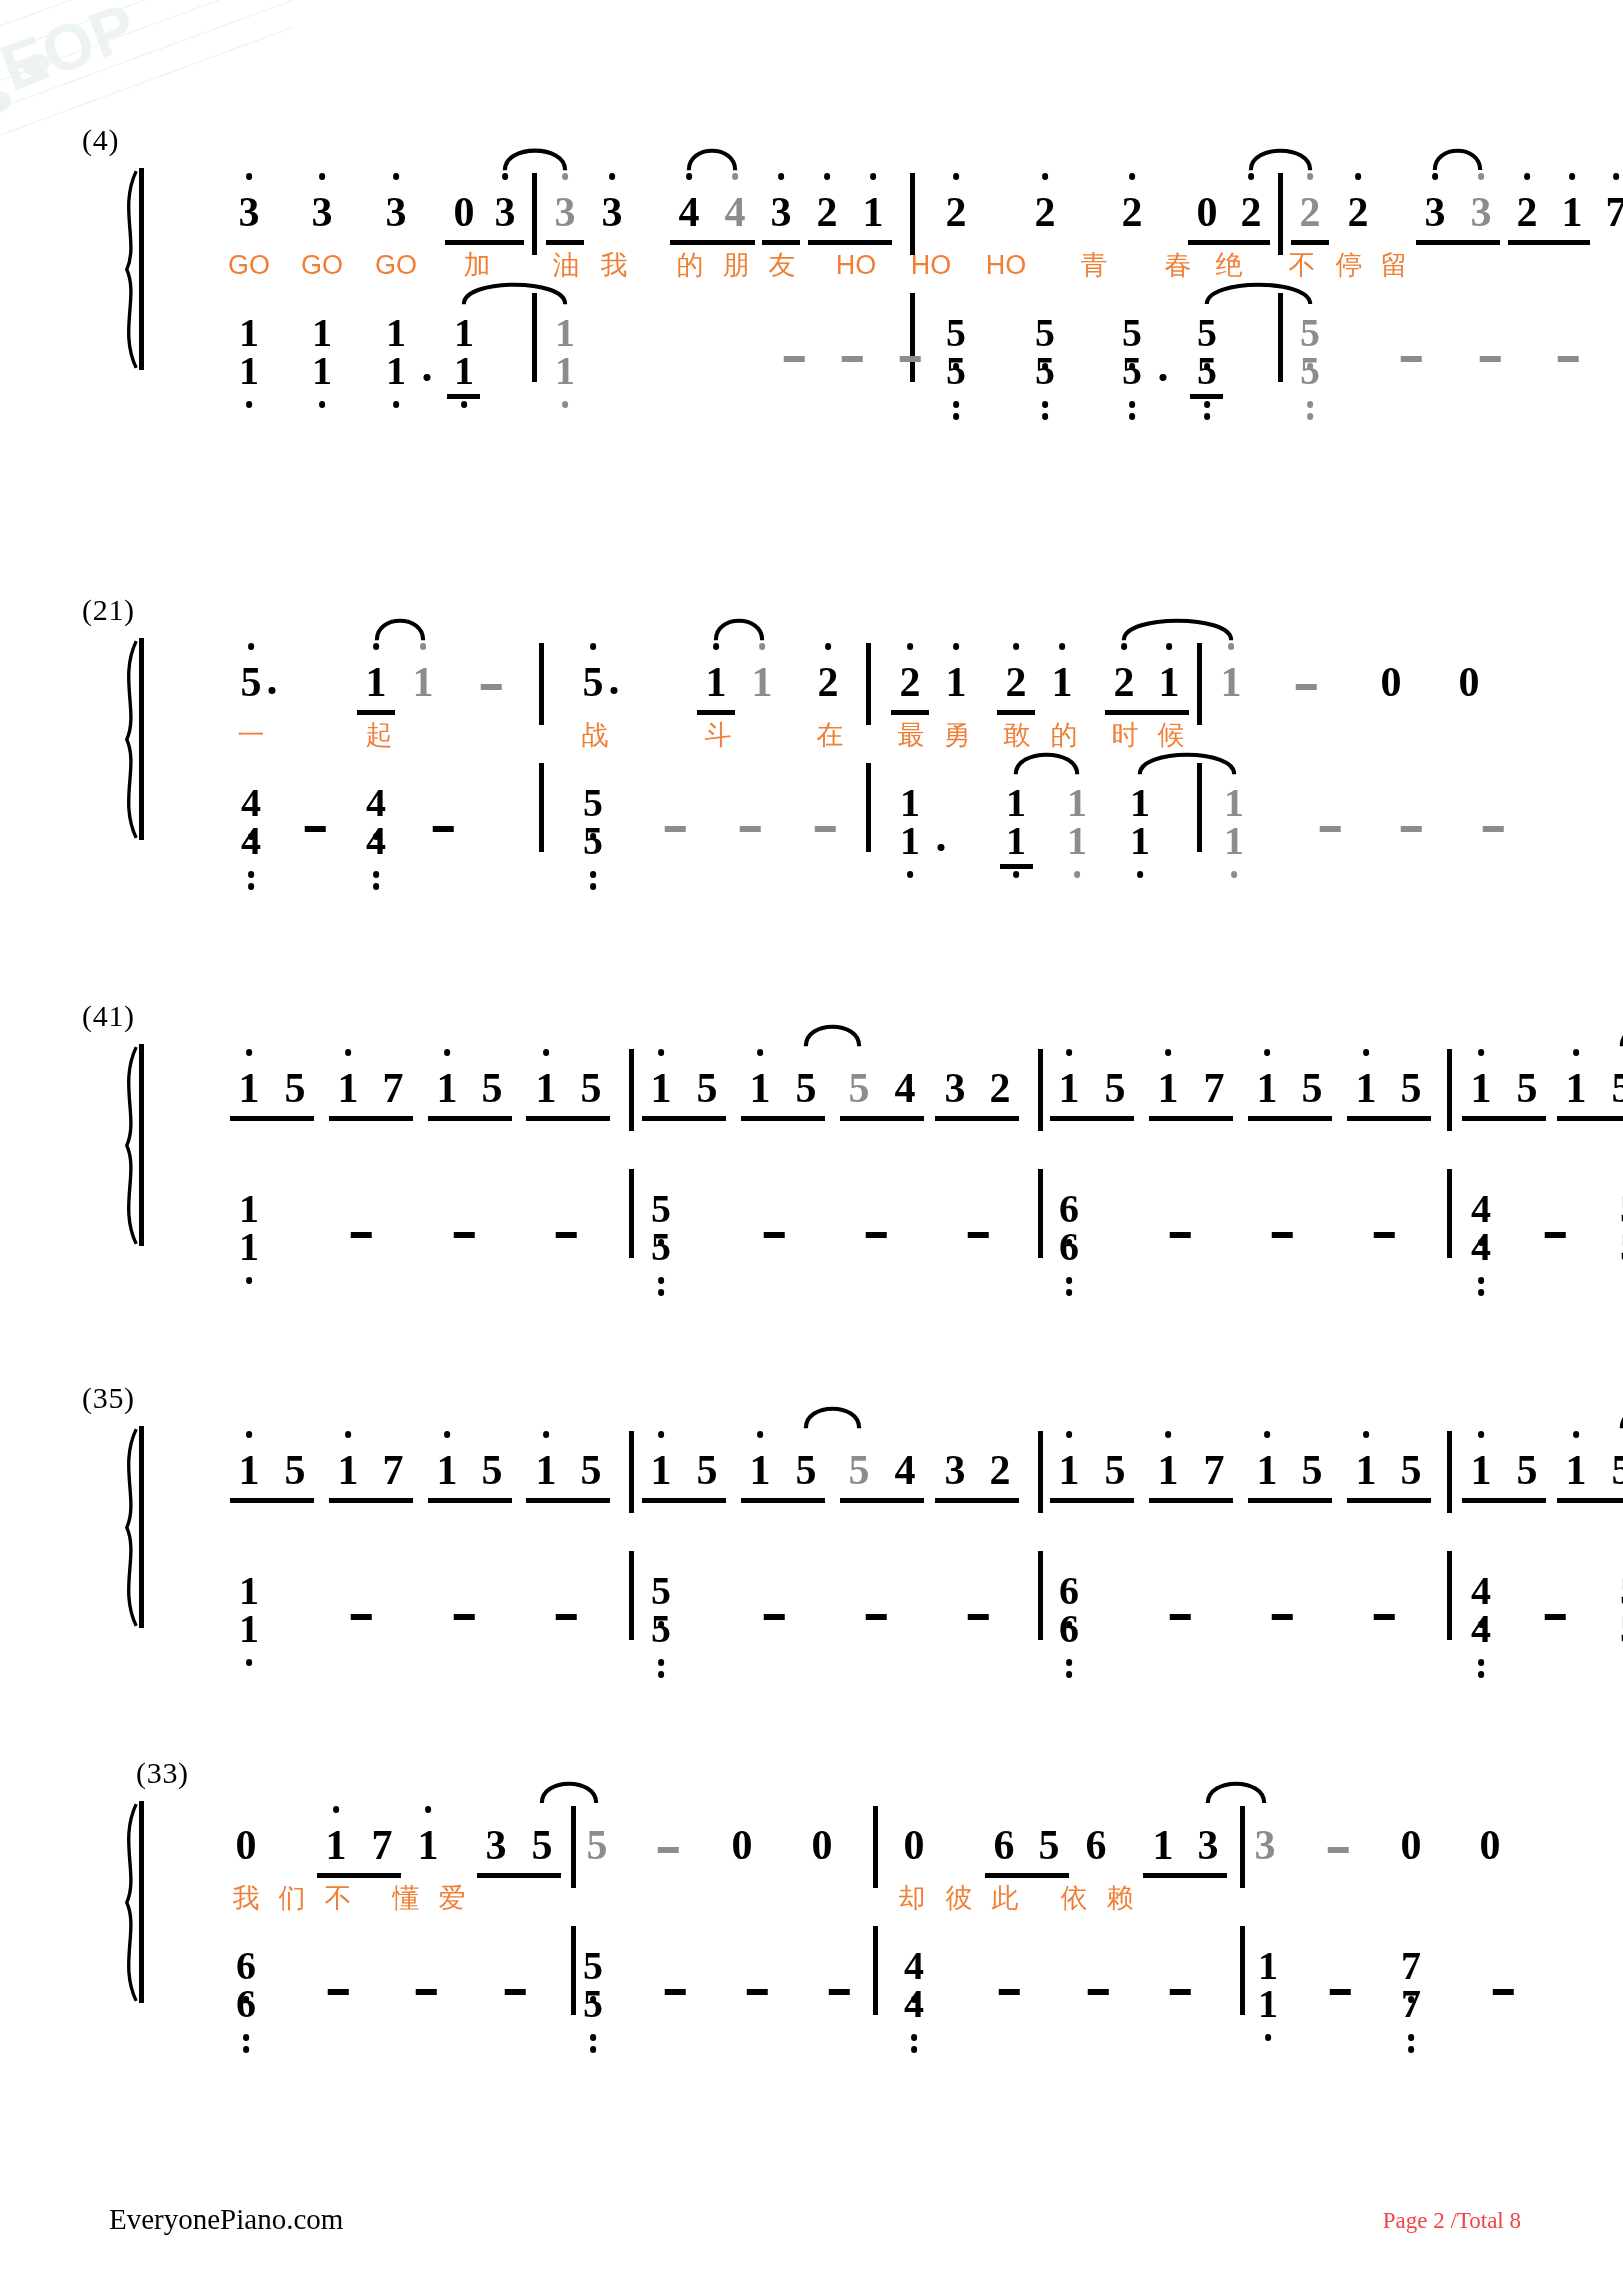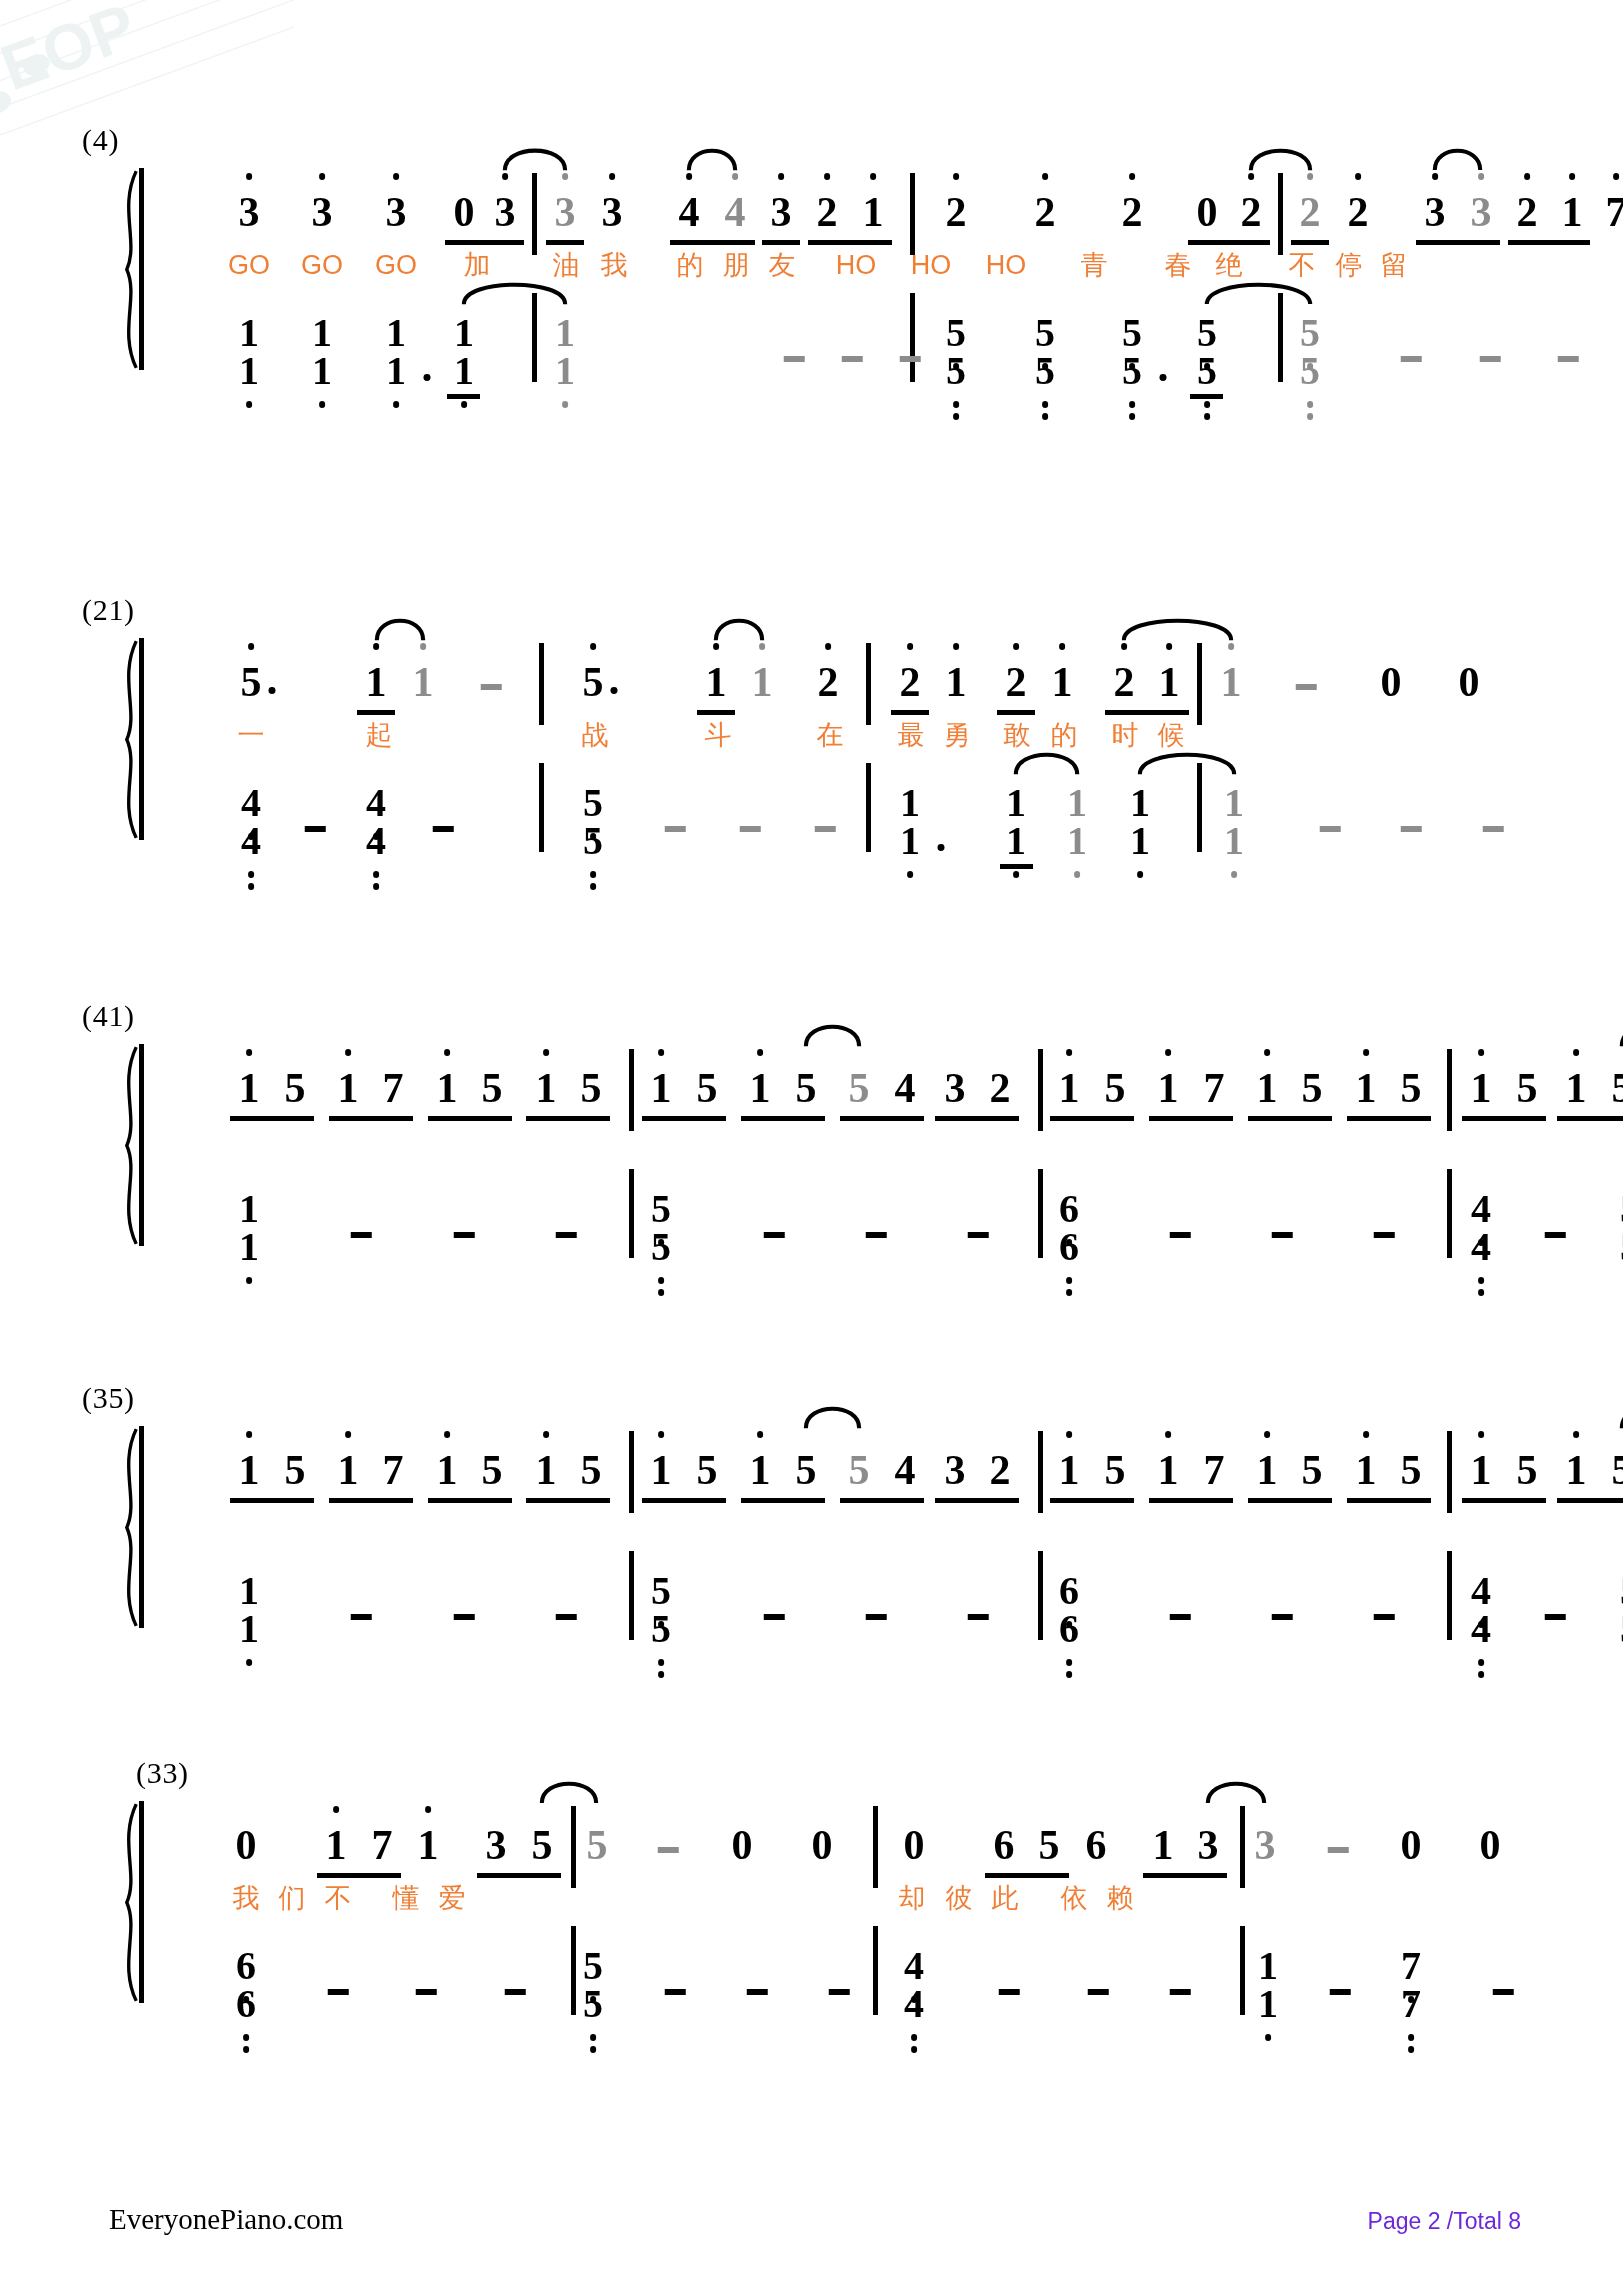--- a/index.html
+++ b/index.html
@@ -101,21 +101,21 @@
   }
   .chord .cn.tied{color:#8c8c8c;}
 
   
   #footer-left{
     position:absolute;left:109px;top:2203px;
     font-family:"Liberation Serif",serif;font-size:29px;color:#000;
   }
   #footer-right{
     position:absolute;right:102px;top:2208px;
-    font-family:Liberation Sans, sans-serif;font-size:23px;color:#6d28d9;
+    font-family:Liberation Serif, serif;font-size:23px;color:#ef4444;
   }
 </style>
 </head>
 <body>
 
 <svg id="watermark" viewBox="0 0 560 330" xmlns="http://www.w3.org/2000/svg">
   <g stroke="#dfe8ea" stroke-width="2" fill="none">
     <line x1="-20" y1="120" x2="470" y2="-60"></line>
     <line x1="-20" y1="160" x2="470" y2="-20"></line>
     <line x1="-20" y1="200" x2="470" y2="20"></line>

